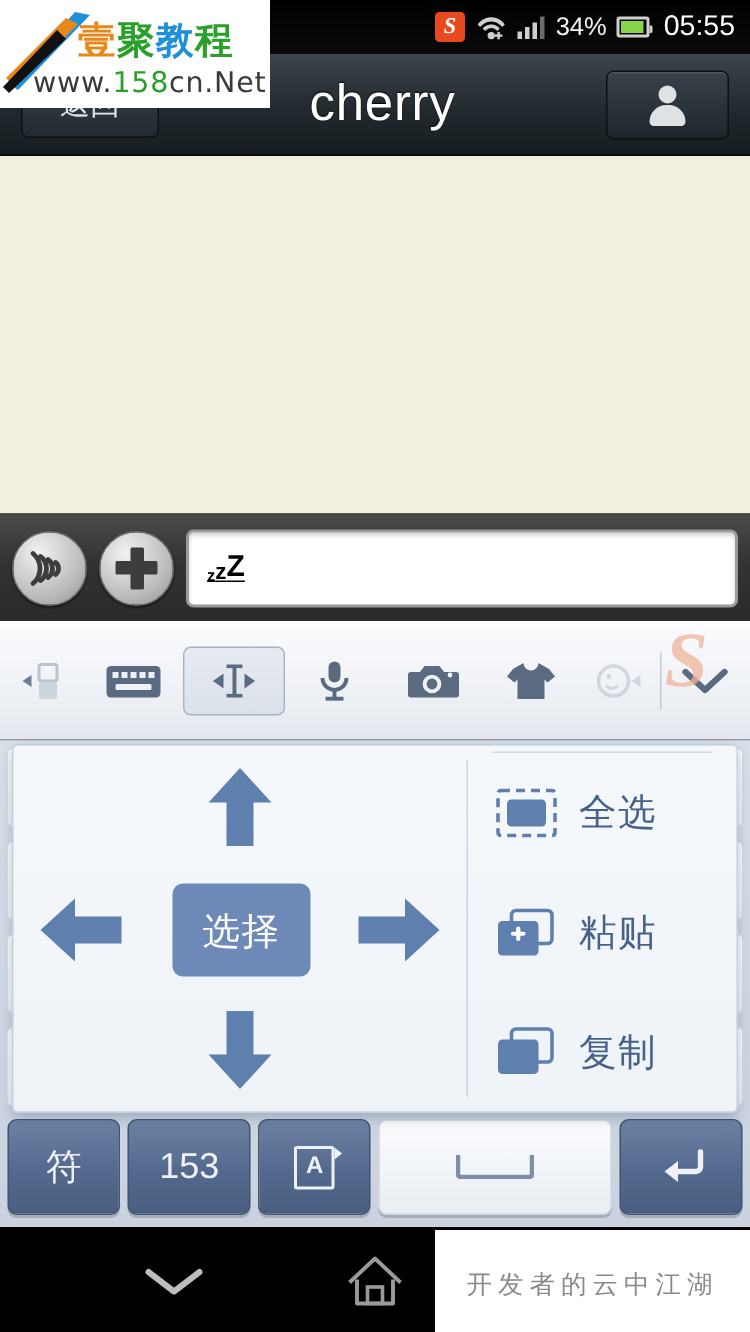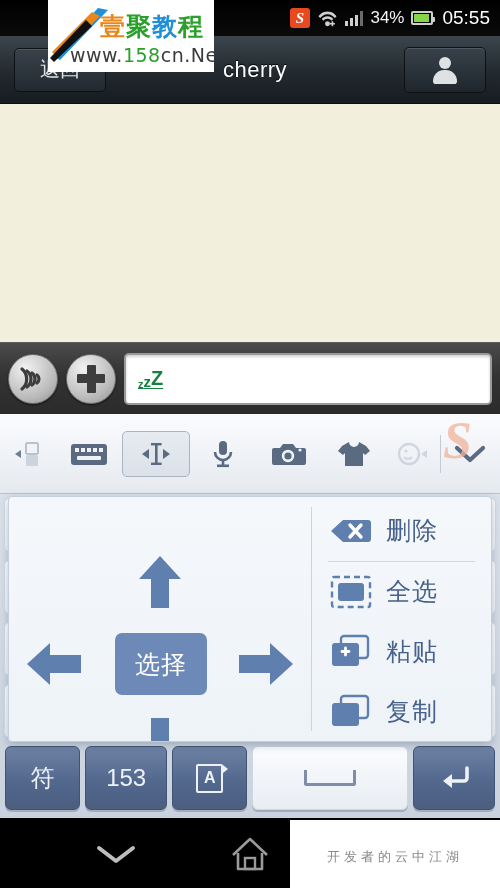--- a/index.html
+++ b/index.html
@@ -39,21 +39,21 @@
     border-bottom:1px solid #0a0d0f;
     display:flex;align-items:center;
   }
   #backbtn{
     margin-left:14px;width:92px;height:44px;border-radius:5px;
     background:linear-gradient(#39424a,#222a31);
     border:1px solid #0d1114; box-shadow:inset 0 1px 0 #4e5962;
     color:#dfe3e6;font-size:20px;display:flex;align-items:center;justify-content:center;
   }
   #titletext{
-    flex:1;text-align:center;color:#fff;font-size:22px;font-weight:400;
+    flex:1;text-align:center;color:#fff;font-size:34px;font-weight:400;
     letter-spacing:.5px;text-shadow:0 -1px 1px #000;
   }
   #profilebtn{
     margin-right:14px;width:82px;height:46px;border-radius:5px;
     background:linear-gradient(#39424a,#1e262c);
     border:1px solid #0d1114; box-shadow:inset 0 1px 0 #4e5962;
     display:flex;align-items:center;justify-content:center;
   }
   .person{position:relative;width:26px;height:26px;}
   .person .h{position:absolute;left:7px;top:0;width:12px;height:12px;border-radius:50%;background:#dfe2e4;}
@@ -80,21 +80,21 @@
   }
   .plus-g{position:relative;width:28px;height:28px;}
   .plus-g i{position:absolute;background:#3d3d3d;border-radius:1px;}
   .plus-g i:first-child{left:0;top:9.5px;width:28px;height:9px;}
   .plus-g i:last-child{left:9.5px;top:0;width:9px;height:28px;}
   #textfield{
     flex:1;height:52px;background:#fff;border:2px solid #9a9a9a;border-radius:5px;
     box-shadow:inset 0 2px 3px rgba(0,0,0,.18);
     display:flex;align-items:center;padding-left:12px;overflow:hidden;
   }
-  #fieldval{color:#15803d;font-weight:bold;font-size:15px;line-height:1;
+  #fieldval{color:#000000;font-weight:bold;font-size:15px;line-height:1;
     display:inline-block;text-decoration:underline;}
   #fieldval .z1{font-size:11px;vertical-align:-1px;}
   #fieldval .z2{font-size:15px;}
   #fieldval .z3{font-size:20px;vertical-align:2px;}
   #sendbtn{
     flex:0 0 auto;width:66px;height:54px;border-radius:5px;
     background:linear-gradient(#f4f4f4,#c9c9c9 52%,#b4b4b4);
     border:1px solid #6f6f6f;box-shadow:0 1px 2px rgba(0,0,0,.5);
     color:#2b2b2b;font-size:21px;display:flex;align-items:center;justify-content:center;
   }
@@ -174,21 +174,21 @@
     background:linear-gradient(#f5f8fb,#eef3f8);
     border:1px solid #c5d0de;border-radius:4px;
     box-shadow:0 3px 9px rgba(40,60,90,.28);
     display:flex;overflow:hidden;
   }
   #editpanel::before{
     content:"";position:absolute;left:142px;top:-9px;
     border-left:10px solid transparent;border-right:10px solid transparent;
     border-bottom:9px solid #f6f9fc;
   }
-  #navpad{position:relative;flex:0 0 302px;margin-top:44px;}
+  #navpad{position:relative;flex:0 0 302px;}
   .npitem{position:absolute;display:flex;align-items:center;justify-content:center;}
   #np-up{left:121px;top:10px;width:60px;height:62px;}
   #np-down{left:121px;top:170px;width:60px;height:66px;}
   #np-left{left:10px;top:96px;width:70px;height:54px;}
   #np-right{left:222px;top:96px;width:70px;height:54px;}
   #np-center{
     left:106px;top:92px;width:92px;height:62px;border-radius:7px;
     background:#6d89b7;color:#fff;font-size:25px;letter-spacing:1px;
   }
   .arrowfill{fill:#5f7fae;}
@@ -204,23 +204,22 @@
   
   #navbar{
     position:absolute;left:0;bottom:0;width:500px;height:70px;background:#000;
     display:flex;align-items:center;
   }
   #nav-hide{position:absolute;left:86px;top:18px;width:60px;height:36px;display:flex;align-items:center;justify-content:center;}
   #nav-home{position:absolute;left:224px;top:14px;width:52px;height:44px;display:flex;align-items:center;justify-content:center;}
 
   
   #wm-top{
-    position:absolute;left:0;top:0;width:166px;height:72px;background:#fff;
+    position:absolute;left:0;top:0;width:180px;height:72px;background:#fff;
     overflow:hidden;
-    margin-left:48px;
   }
   #wm-top .strokes{position:absolute;left:2px;top:6px;width:62px;height:58px;}
   #wm-top .cn{
     position:absolute;left:52px;top:10px;font-size:25px;font-weight:bold;
     font-family:"DejaVu Serif",serif;letter-spacing:1px;white-space:nowrap;
   }
   #wm-top .cn b:nth-child(1){color:#E8871A;}
   #wm-top .cn b:nth-child(2){color:#2AA02A;}
   #wm-top .cn b:nth-child(3){color:#1F8FD8;}
   #wm-top .cn b:nth-child(4){color:#2AA02A;}
@@ -228,21 +227,21 @@
     position:absolute;left:22px;top:44px;font-size:19px;color:#3b3b3b;
     font-family:"DejaVu Sans",sans-serif;letter-spacing:.5px;white-space:nowrap;
   }
   #wm-top .url .g{color:#2AA02A;}
   #wm-bot{
     position:absolute;right:0;bottom:0;width:210px;height:68px;background:#fff;
     display:flex;flex-direction:column;align-items:center;justify-content:center;
   }
   #wm-bot .big{color:#3EC6E0;font-size:35px;font-weight:bold;letter-spacing:2px;
     font-family:"DejaVu Sans",sans-serif;line-height:1;}
-  #wm-bot .small{color:#8a8a8a;font-size:13px;letter-spacing:4px;margin-top:5px;
+  #wm-bot .small{color:#8a8a8a;font-size:17px;letter-spacing:4px;margin-top:5px;
     font-family:"DejaVu Serif",serif;}
 </style>
 </head>
 <body>
 
 <div id="statusbar">
   <div class="sogou-s">S</div>
   <div class="wifi-ic">
     <svg viewBox="0 0 24 22" width="21" height="18">
       <path d="M12 3 C6 3 2 7 1 9 l2 2 C5 9 8 6.5 12 6.5 S19 9 21 11 l2-2 C22 7 18 3 12 3Z" fill="#cfcfcf"></path>
@@ -466,29 +465,20 @@
     <div class="npitem" id="np-down">
       <svg width="46" height="56" viewBox="0 0 46 56">
         <path d="M23 54 L44 31 H32 V2 H14 V31 H2 Z" class="arrowfill"></path>
       </svg>
     </div>
   </div>
 
   <div id="panel-divider"></div>
 
   <div id="actionlist">
-    <div class="act">
-      <div class="aicon">
-        <svg width="42" height="28" viewBox="0 0 42 28">
-          <path d="M13 3 H38 a3 3 0 0 1 3 3 v16 a3 3 0 0 1 -3 3 H13 L1 14 Z" fill="#5f7fae"></path>
-          <path d="M20 8 L31 20 M31 8 L20 20" stroke="#fff" stroke-width="3.4" stroke-linecap="round"></path>
-        </svg>
-      </div>
-      <span class="t">删除</span>
-    </div>
     <div class="act-sep"></div>
     <div class="act">
       <div class="aicon">
         <svg width="42" height="34" viewBox="0 0 42 34">
           <rect x="2" y="2" width="38" height="30" rx="2" fill="none" stroke="#5f7fae" stroke-width="2.4" stroke-dasharray="6 4"></rect>
           <rect x="8" y="8" width="26" height="18" rx="3" fill="#5f7fae"></rect>
         </svg>
       </div>
       <span class="t">全选</span>
     </div>

